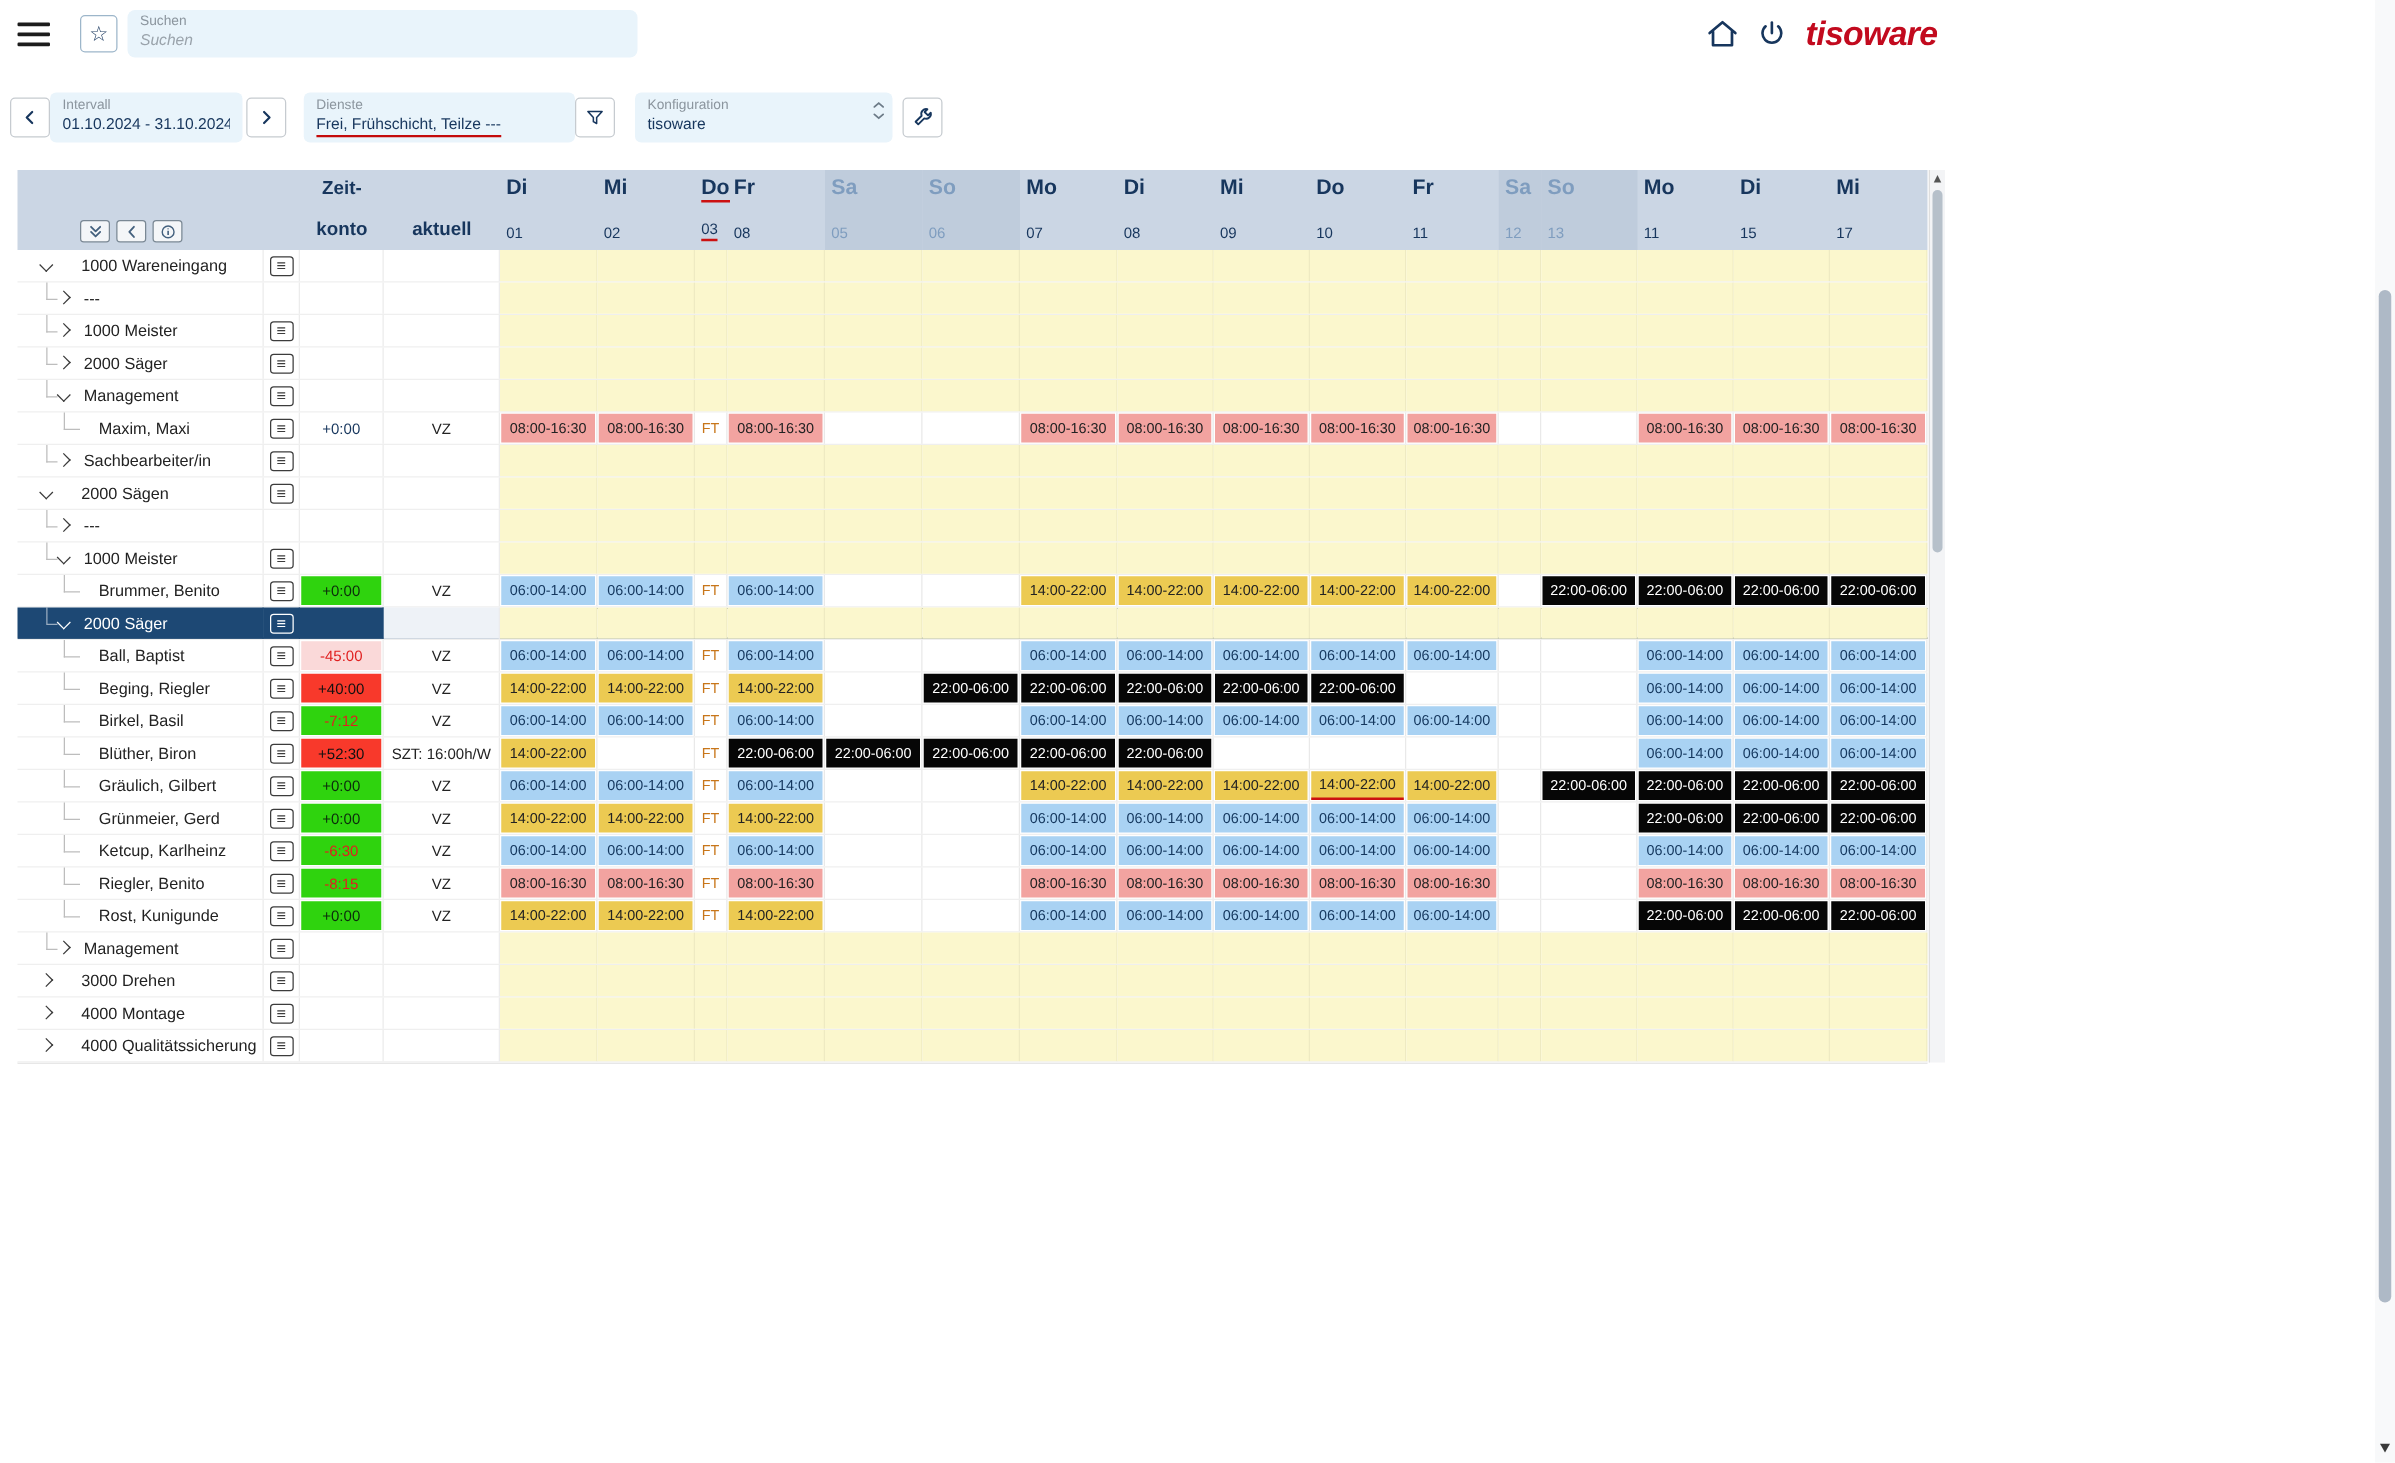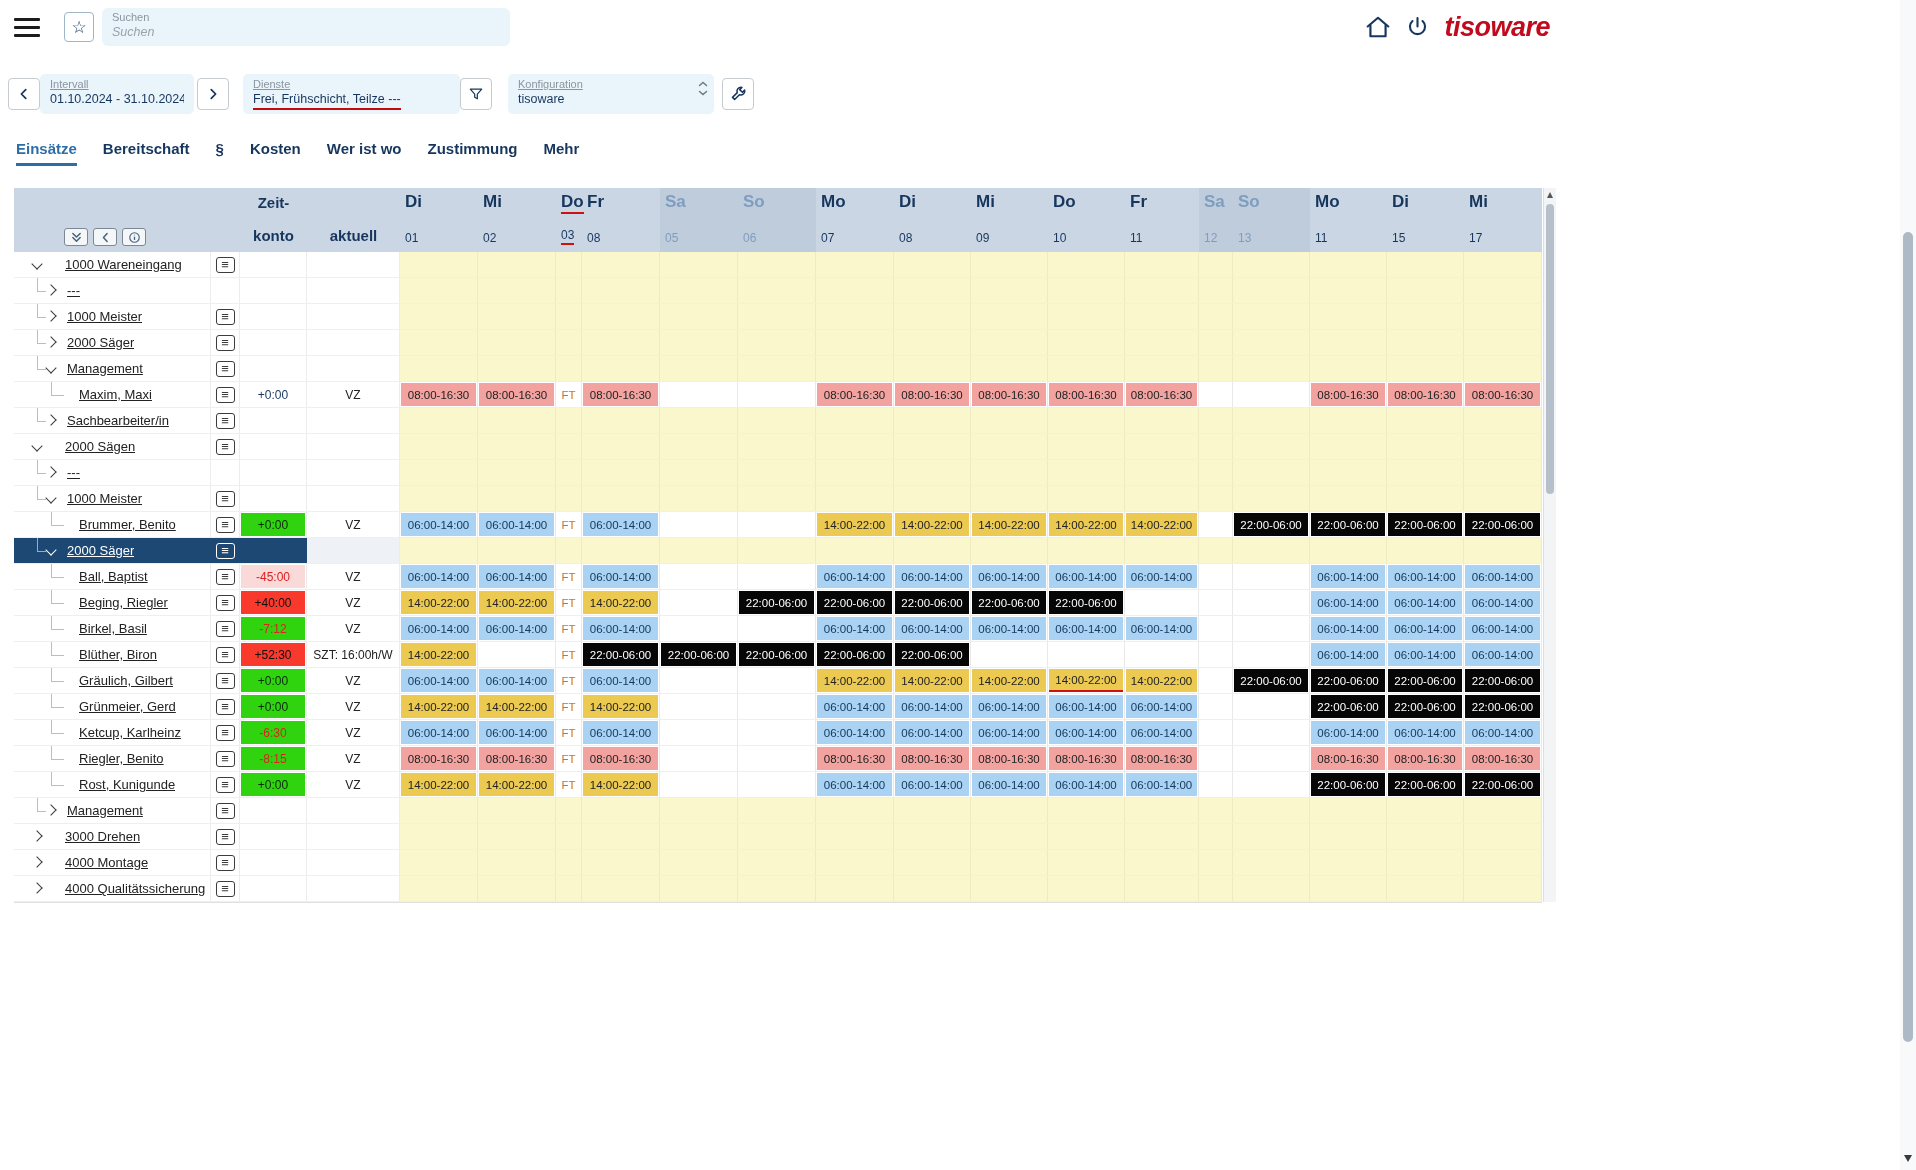--- a/index.html
+++ b/index.html
@@ -75,21 +75,21 @@
   .gh-day .dow{display:inline-block;font-size:17px;font-weight:bold;color:var(--accent);line-height:18px;}
   .gh-day .num{position:absolute;bottom:7px;left:5px;font-size:12px;color:var(--accent);}
   .gh-day.wknd{background:var(--header-weekend);}
   .gh-day.wknd .dow,.gh-day.wknd .num{color:var(--weekend-text);}
   .gh-day.today .dow,.gh-day.today .num{border-bottom:2px solid var(--today-marker);padding-bottom:1px;}
 
   .gbody{background:#fff;}
   .grow{display:flex;height:26px;border-bottom:1px solid #efefef;position:relative;}
   .c-name{width:197px;position:relative;display:flex;align-items:center;font-size:13px;color:#222;
           border-right:1px solid #ececec;}
-  .lbl{white-space:nowrap;overflow:hidden;text-decoration:underline;}
+  .lbl{white-space:nowrap;overflow:hidden;}
   .lbl-l0{padding-left:51px;} .lbl-l1{padding-left:53px;} .lbl-person{padding-left:65px;}
   .exp{position:absolute;top:8px;width:8px;height:8px;border-right:1.8px solid #3a3a3a;
        border-bottom:1.8px solid #3a3a3a;}
   .exp.open{transform:rotate(45deg);}
   .exp.closed{transform:rotate(-45deg);}
   .row-l0 .exp{left:19px;} .row-l1 .exp{left:33px;}
   .row-l1 .c-name::before{content:'';position:absolute;left:23px;top:0;width:8px;height:13px;
        border-left:1px solid #bdbdbd;border-bottom:1px solid #bdbdbd;}
   .row-person .c-name::before{content:'';position:absolute;left:37px;top:0;width:12px;height:13px;
        border-left:1px solid #bdbdbd;border-bottom:1px solid #bdbdbd;}
@@ -209,29 +209,20 @@
           </svg>
       </span>
     </div>
     <button class="sq-btn m-wrench">
       <svg width="16" height="16" viewBox="0 0 16 16">
         <path d="M14.6 4.1a3.9 3.9 0 0 1-5.2 4.6L4.6 13.5 2.5 11.4l4.8-4.8A3.9 3.9 0 0 1 11.9 1.4L9.7 3.6l2.7 2.7z" fill="none" stroke="#17365d" stroke-width="1.5" stroke-linejoin="round"></path>
       </svg>
     </button>
   </div>
 
-  <nav class="tabs">
-      <div class="tab active">Einsätze</div>
-      <div class="tab">Bereitschaft</div>
-      <div class="tab">§</div>
-      <div class="tab">Kosten</div>
-      <div class="tab">Wer ist wo</div>
-      <div class="tab">Zustimmung</div>
-      <div class="tab">Mehr</div>
-    </nav>
 
   <div class="grid">
     <div class="ghead">
       <div class="gh-name">
         <div class="hdr-btns">
           <button class="hbtn">
             <svg width="13" height="13" viewBox="0 0 16 16" fill="none" stroke="#44617e" stroke-width="1.8" stroke-linecap="round" stroke-linejoin="round">
                 <path d="M3.5 3 8 7.5 12.5 3"></path>
                 <path d="M3.5 8 8 12.5 12.5 8"></path>
               </svg>

